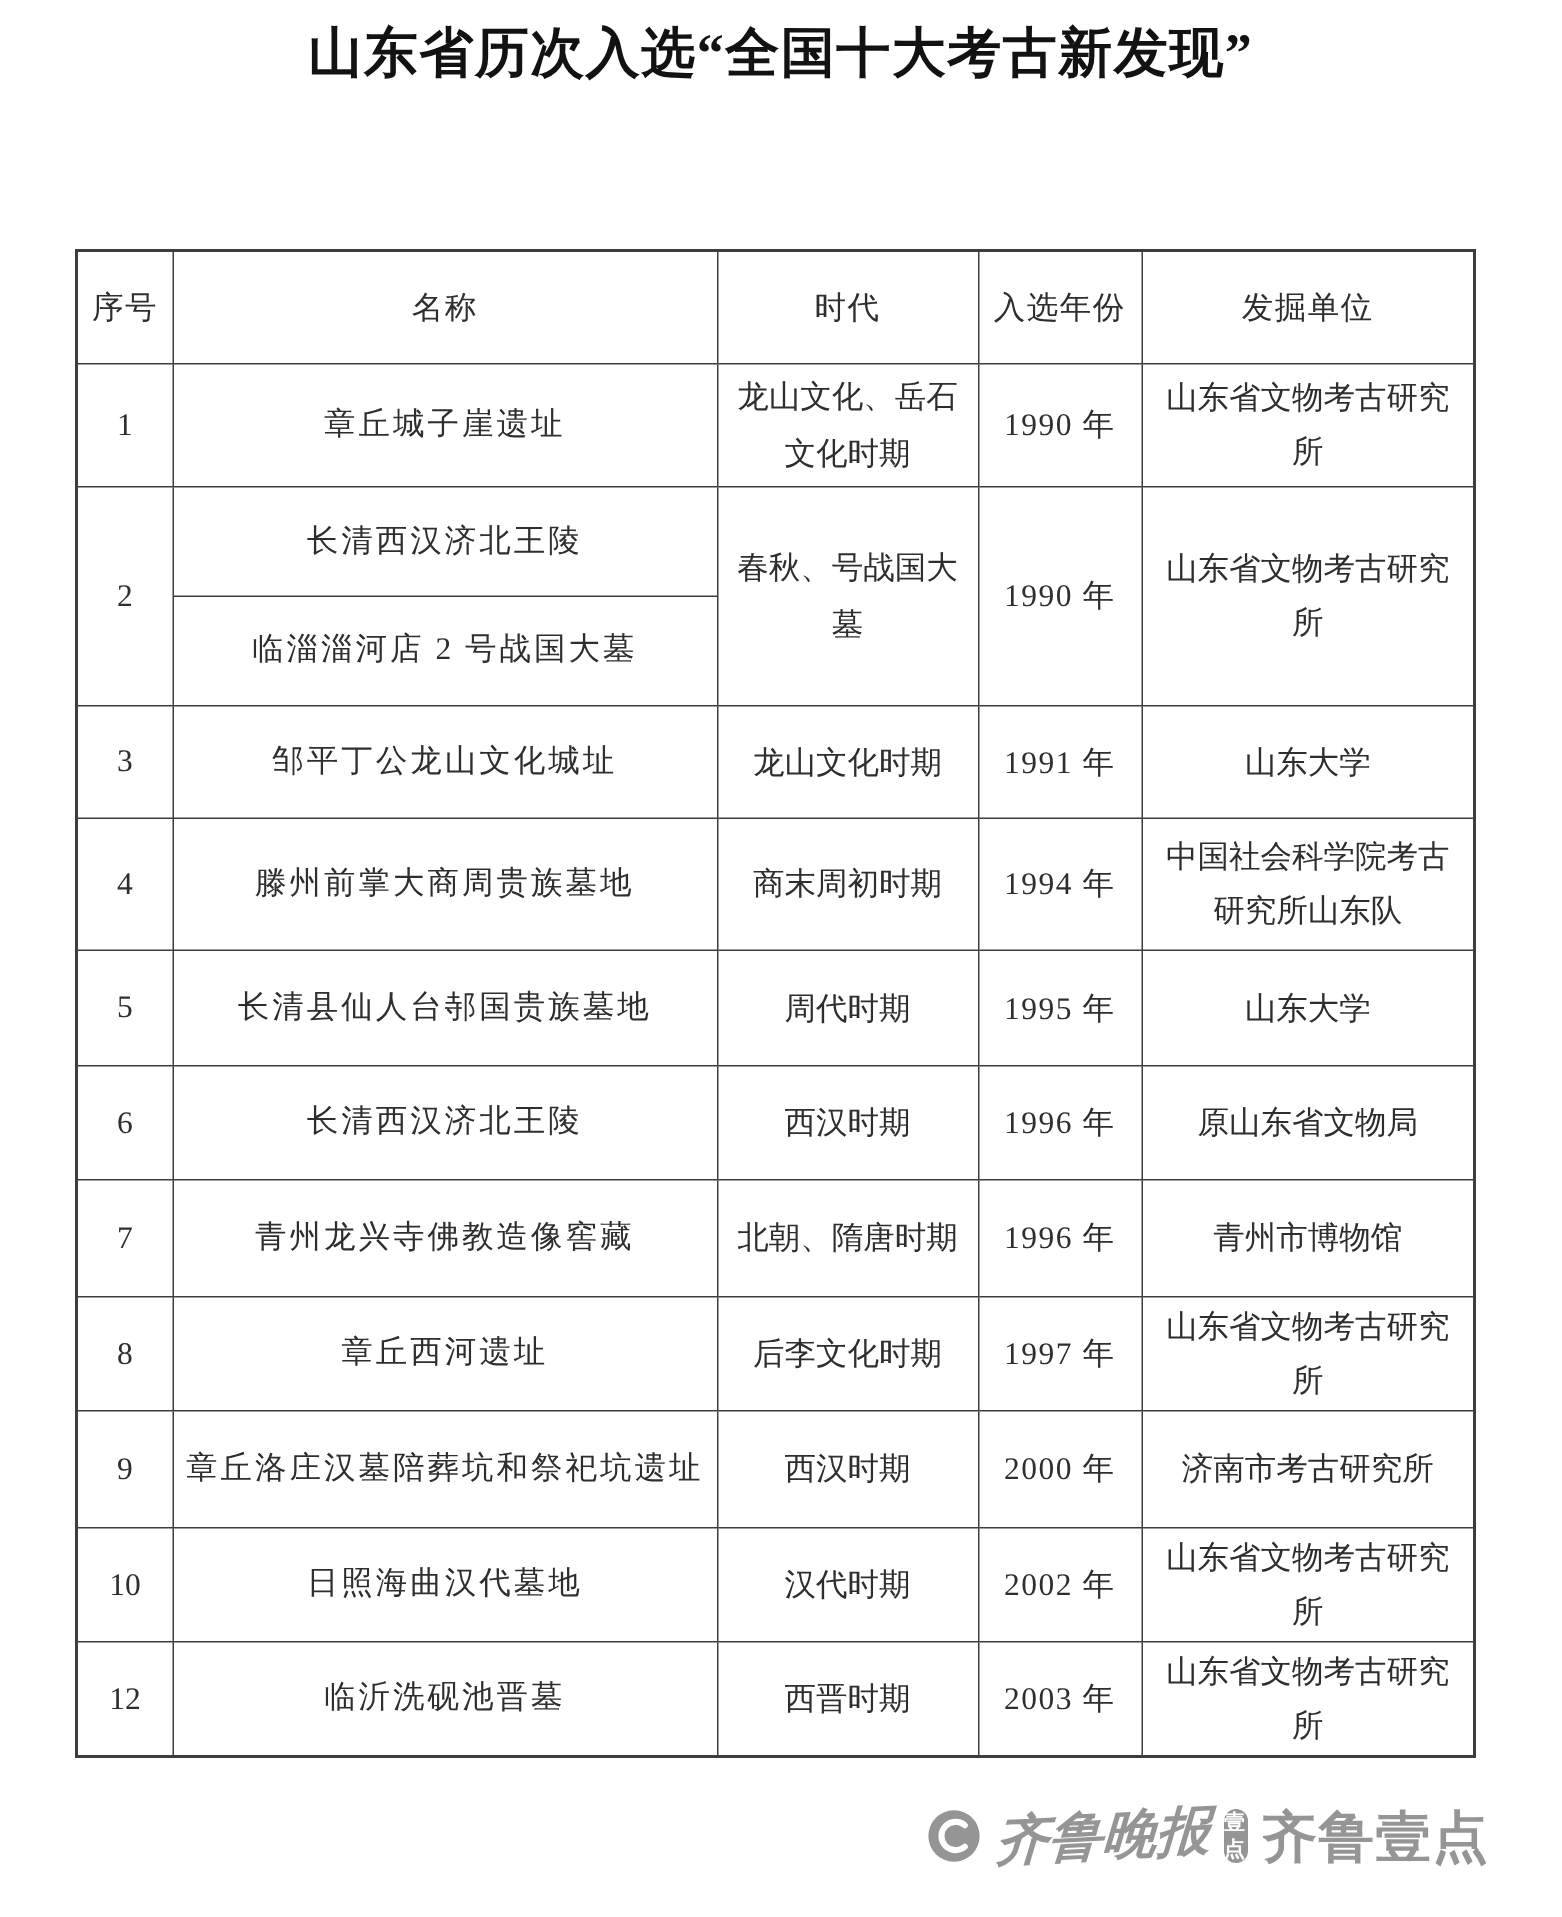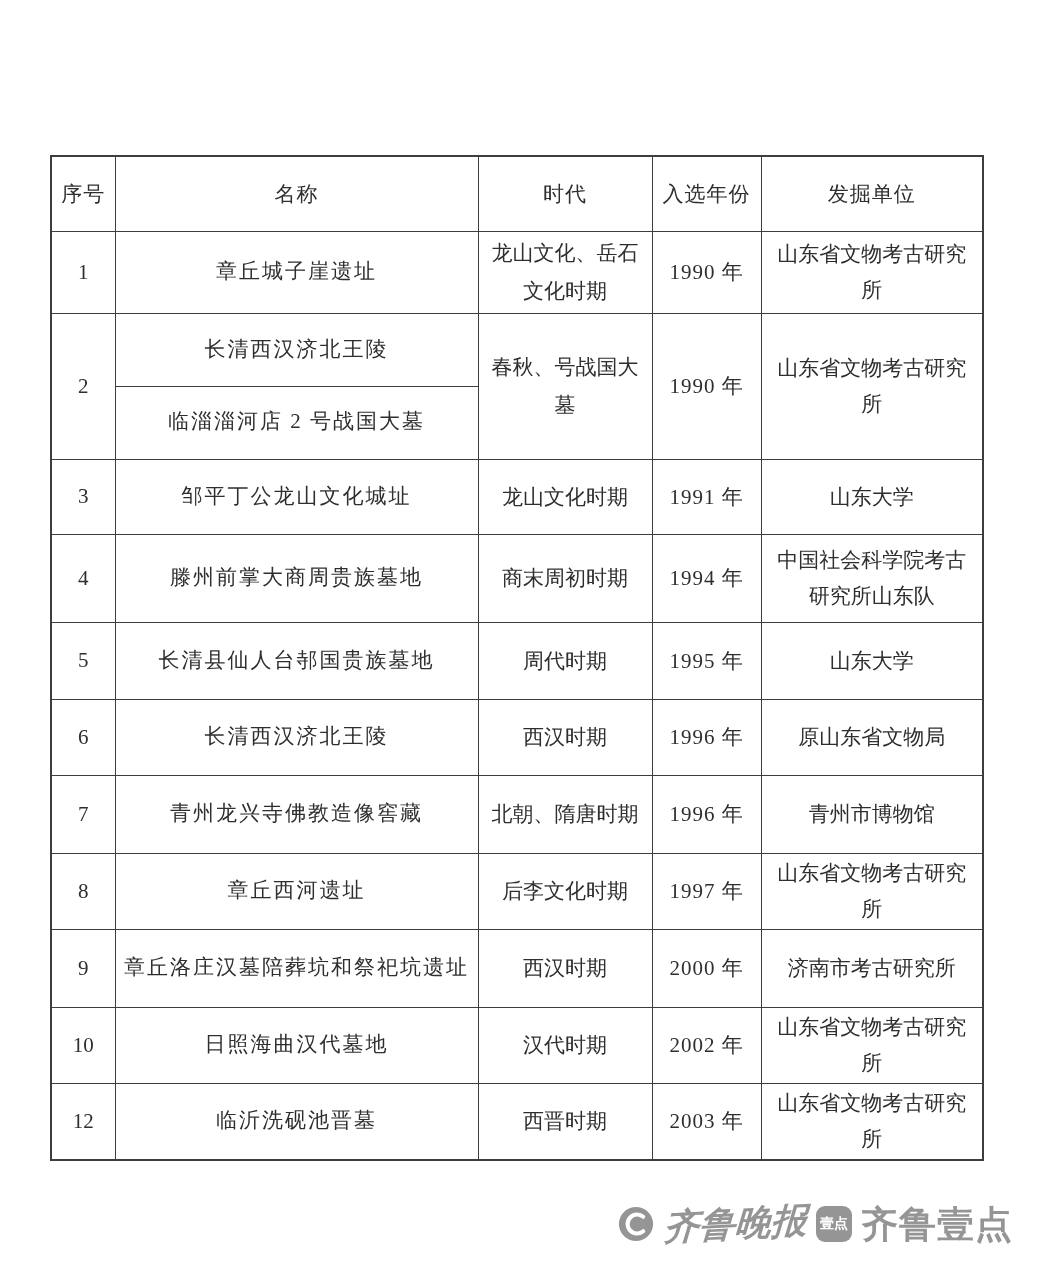--- a/index.html
+++ b/index.html
@@ -21,21 +21,21 @@
     text-align: center;
     font-weight: bold;
     color: #121212;
     font-size: 36px;
     line-height: 46px;
     letter-spacing: 1px;
   }
   table.archaeology-table {
     position: absolute;
     left: 50px;
-    top: 155px;
+    top: 166px;
     width: 932px;
     border-collapse: collapse;
     table-layout: fixed;
     border: 2px solid #3d3d3d;
   }
   .archaeology-table th,
   .archaeology-table td {
     border: 1.5px solid #3d3d3d;
     text-align: center;
     vertical-align: middle;
@@ -88,21 +88,21 @@
     font-family: "Liberation Serif", "DejaVu Serif", serif;
     font-style: italic;
     font-weight: bold;
     font-size: 36px;
     letter-spacing: 0px;
     transform: rotate(-3deg) skewX(-6deg);
     white-space: nowrap;
     line-height: 1;
   }
   .wm-app-icon {
-    width: 36px;
+    width: 16px;
     height: 36px;
     flex: 0 0 auto;
     background: #8d8d8d;
     border-radius: 9px;
     display: flex;
     align-items: center;
     justify-content: center;
     color: #ffffff;
     font-family: "Liberation Sans", "DejaVu Sans", sans-serif;
     font-weight: bold;
@@ -117,20 +117,21 @@
     white-space: nowrap;
     line-height: 1;
   }
 </style>
 </head>
 <body>
 
 <div class="page">
 
   <div class="title-block">
+    <div>山东省历次入选“全国十大考古新发现”</div>
   </div>
 
   <table class="archaeology-table">
     <colgroup>
       <col class="col-no-w">
         <col class="col-name-w">
         <col class="col-era-w">
         <col class="col-year-w">
         <col class="col-unit-w">
     </colgroup>

